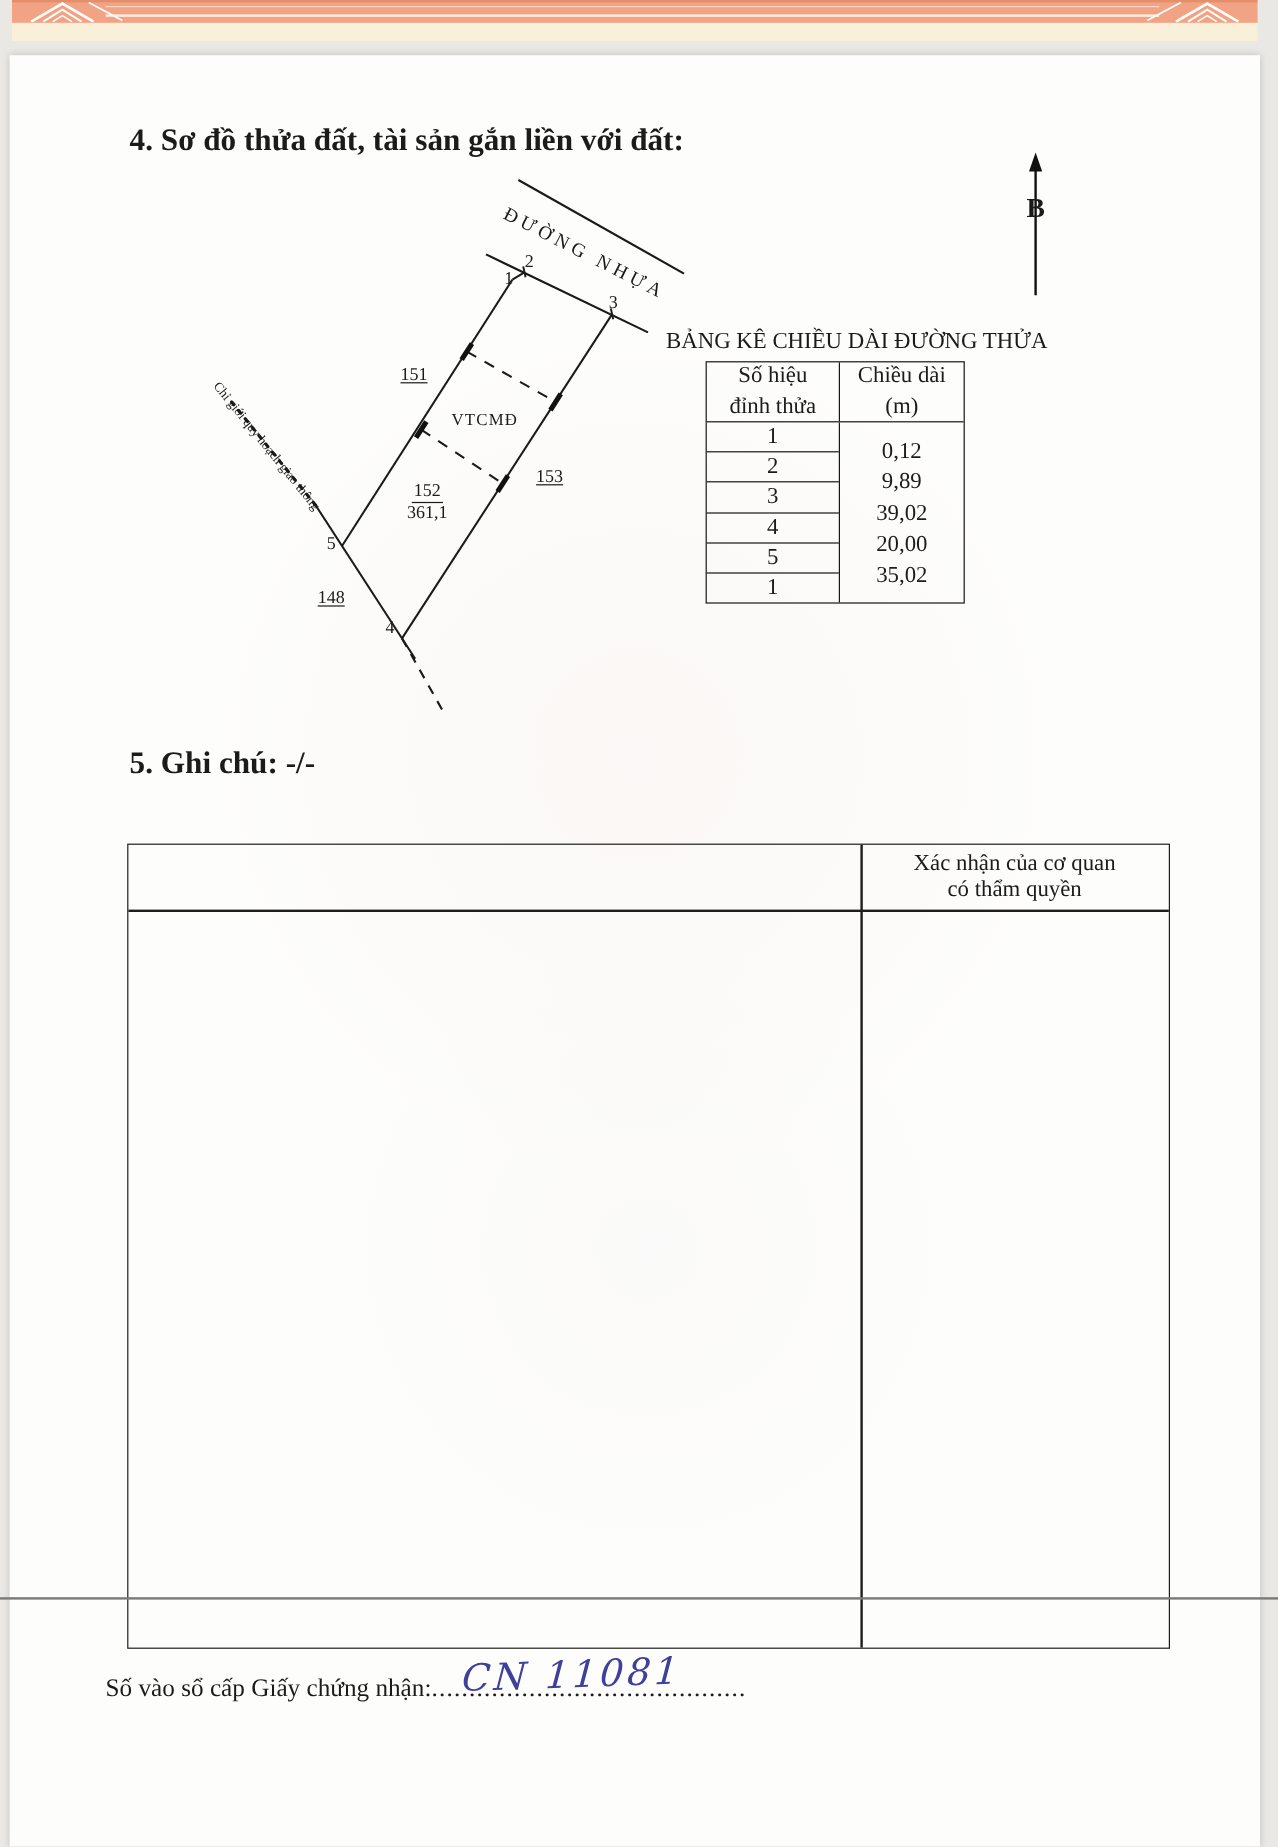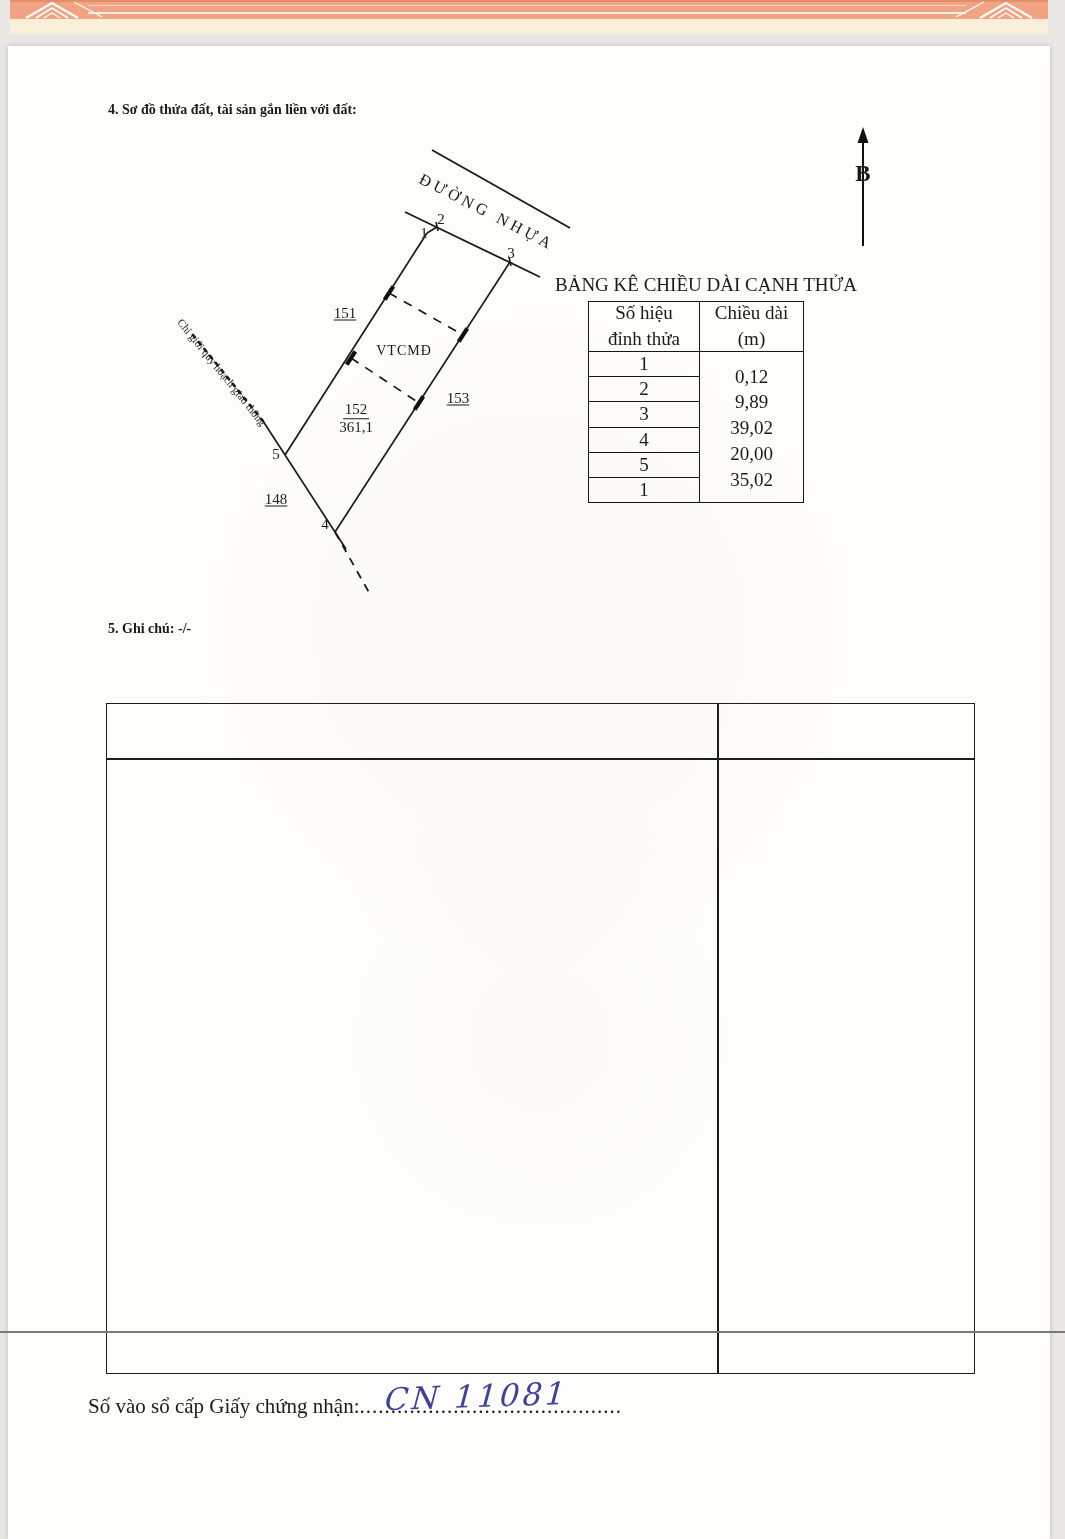--- a/index.html
+++ b/index.html
@@ -9,21 +9,21 @@
   .band-wrap{position:absolute;left:10px;top:0;width:1038px;height:34px;background:#faf0da;}
   .band{position:absolute;left:0;top:0;width:100%;height:19px;background:#f2a384;overflow:hidden;}
   .band .topline{position:absolute;left:0;top:0;width:100%;height:2px;background:#e08a64;opacity:.8;}
   .band .midline{position:absolute;left:78px;top:12px;width:878px;height:2px;background:#fff7ef;opacity:.9;}
   .band .midline2{position:absolute;left:78px;top:5px;width:878px;height:1px;background:#fbd9c6;}
   .band svg{position:absolute;top:0;}
   
   .page{position:absolute;left:8px;top:46px;width:1042px;height:1493px;background:#fdfdfb;
         box-shadow:0 0 6px rgba(0,0,0,0.18);}
   .wm{position:absolute;border-radius:50%;pointer-events:none;}
-  .sec-title{position:absolute;font-weight:bold;font-size:14px;white-space:nowrap;}
+  .sec-title{position:absolute;font-weight:bold;font-size:26px;white-space:nowrap;}
   
   #diagram{position:absolute;left:170px;top:130px;width:480px;height:480px;}
   #diagram svg{position:absolute;left:0;top:0;}
   .dlabel{position:absolute;font-size:15px;white-space:nowrap;transform:translate(-50%,-50%);}
   .dlabel.u{text-decoration:underline;text-underline-offset:2px;}
   .frac{display:flex;flex-direction:column;align-items:center;line-height:1.15;}
   .frac .num{border-bottom:1.4px solid #1b1b1b;padding:0 2px;}
   #north{position:absolute;left:835px;top:126px;width:60px;height:130px;}
   #north .nb{position:absolute;left:28px;top:48px;transform:translate(-50%,-50%);
              font-weight:bold;font-size:23px;}
@@ -145,21 +145,21 @@
   </div>
 
   <div id="north">
     <svg width="60" height="130">
       <line x1="28" y1="13" x2="28" y2="120" stroke="#111" stroke-width="2"></line>
       <polygon points="28,1 22.5,17 33.5,17" fill="#111"></polygon>
     </svg>
     <span class="nb">B</span>
   </div>
 
-  <div id="lt-title">BẢNG KÊ CHIỀU DÀI CẠNH THỬA</div>
+  <div id="lt-title">BẢNG KÊ CHIỀU DÀI ĐƯỜNG THỬA</div>
   <div id="ltable">
     <div class="hdr">
       <div class="hcell c1">
         <span>Số hiệu</span>
         <span>đỉnh thửa</span>
       </div>
       <div class="hcell c2">
         <span>Chiều dài</span>
         <span>(m)</span>
       </div>
@@ -181,20 +181,24 @@
         <span class="lval" style="top:128px">35,02</span>
       </div>
     </div>
   </div>
 
   <div class="sec-title" style="left:108px;top:621px;">5. Ghi chú: -/-</div>
 
   <div id="ctable">
     <div class="vline"></div>
     <div class="hline"></div>
+    <div class="h2">
+      <span>Xác nhận của cơ quan</span>
+      <span>có thẩm quyền</span>
+    </div>
   </div>
 
   <div id="crease"></div>
 
   <div id="registry">
     <span>Số vào sổ cấp Giấy chứng nhận:</span><span class="dots">..........................................</span>
     <span id="reg-hand">CN 11081</span>
   </div>
 
 

